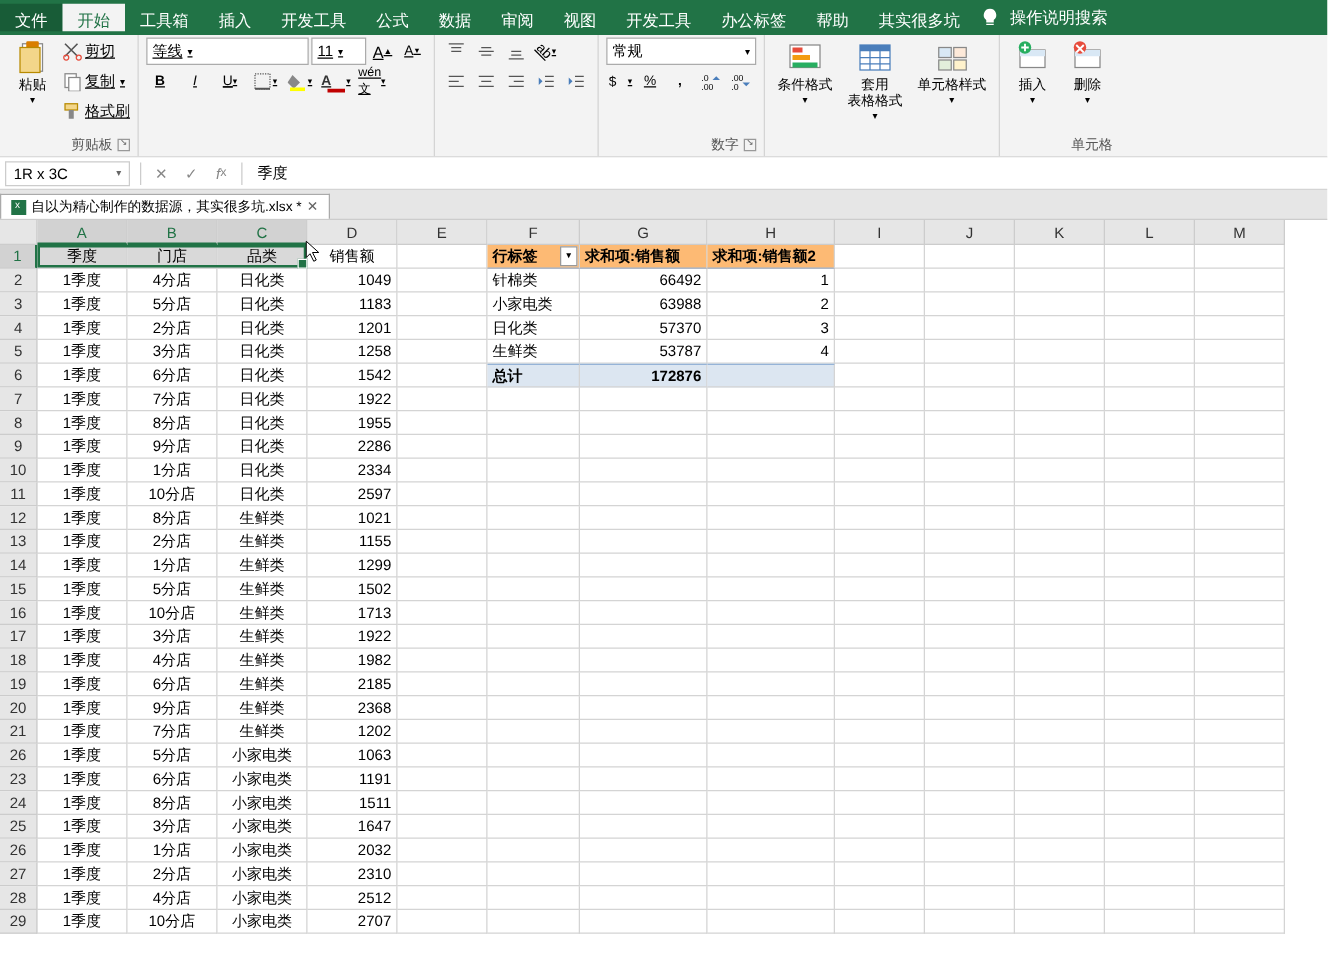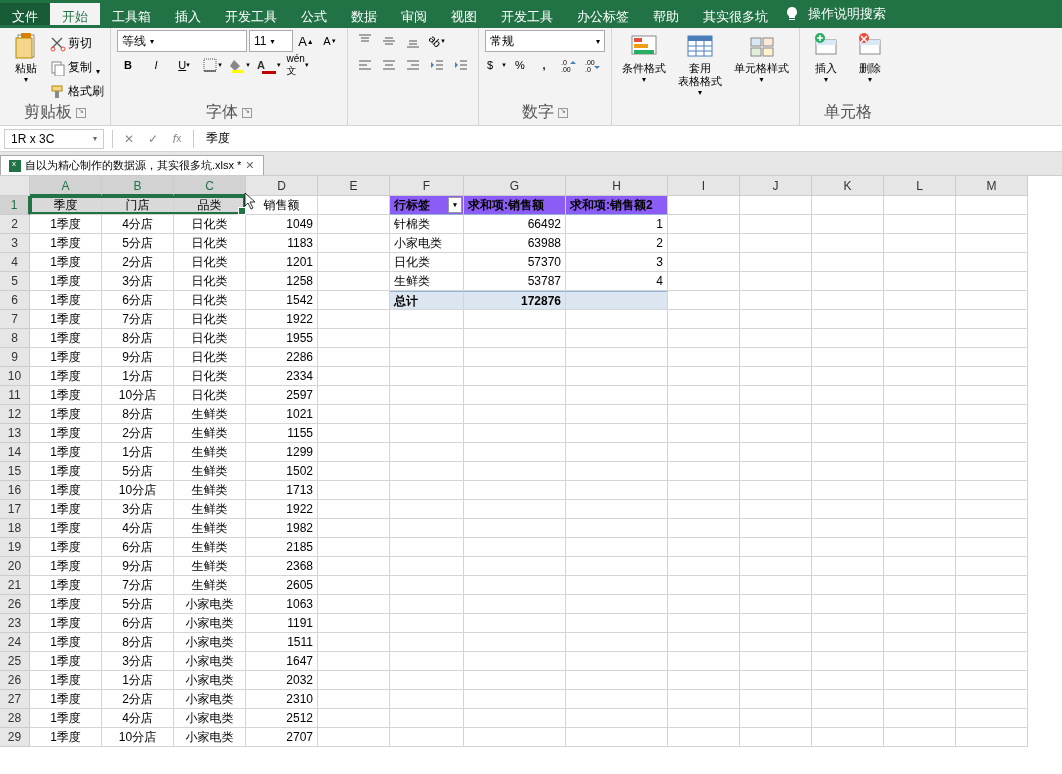--- a/index.html
+++ b/index.html
@@ -10,28 +10,28 @@
 .menubar .tab { padding: 0 12px; height: 22px; line-height: 28px; cursor: pointer; font-size: 13px; }
 .menubar .tab.active { background: #f3f3f3; color: #217346; font-weight: 500; }
 .menubar .tab.file { background: #185c37; }
 .menubar .lightbulb { width: 16px; height: 16px; margin: 0 4px; }
 .menubar .search { padding-left: 4px; font-size: 13px; }
 
 
 .ribbon { background: #f3f3f3; border-bottom: 1px solid #d4d4d4; height: 98px; display: flex; }
 .ribbon-group { display: flex; flex-direction: column; border-right: 1px solid #d4d4d4; padding: 2px 6px 0; }
 .ribbon-group-body { flex: 1; display: flex; align-items: flex-start; gap: 4px; }
-.ribbon-group-label { text-align: center; font-size: 16px; color: #555; padding: 2px 0; display: flex; align-items: center; justify-content: center; gap: 4px; }
+.ribbon-group-label { text-align: center; font-size: 11px; color: #555; padding: 2px 0; display: flex; align-items: center; justify-content: flex-end; gap: 4px; }
 .ribbon-group-label .launcher { width: 10px; height: 10px; border: 1px solid #999; position: relative; }
 .ribbon-group-label .launcher::after { content: '↘'; position: absolute; font-size: 7px; left: 1px; top: -2px; color: #666; }
 
 .big-btn { display: flex; flex-direction: column; align-items: center; padding: 2px 4px; cursor: pointer; min-width: 40px; }
 .big-btn .ico { width: 28px; height: 28px; margin-bottom: 2px; }
 .big-btn .lbl { font-size: 11px; text-align: center; line-height: 13px; }
-.small-row { display: flex; align-items: flex-end; height: 22px; gap: 2px; }
+.small-row { display: flex; align-items: center; height: 22px; gap: 2px; text-decoration: underline; }
 .small-btn { min-width: 22px; height: 22px; display: flex; align-items: center; justify-content: center; cursor: pointer; font-size: 11px; }
 .small-btn svg { width: 16px; height: 16px; }
 .combo { border: 1px solid #ababab; background: #fff; height: 22px; display: flex; align-items: center; padding: 0 4px; font-size: 12px; }
 .combo .arrow { margin-left: 4px; font-size: 8px; }
 .col { display: flex; flex-direction: column; gap: 2px; }
 
 
 .formula-bar { height: 26px; border-bottom: 1px solid #d4d4d4; display: flex; align-items: center; background: #fff; }
 .namebox { width: 100px; border: 1px solid #ccc; margin: 2px 4px; height: 20px; display: flex; align-items: center; padding: 0 6px; font-size: 12px; justify-content: space-between; }
 .namebox .arrow { font-size: 8px; color: #666; }
@@ -54,21 +54,21 @@
 .col-h.sel { background: #d2d2d2; color: #217346; border-bottom: 2px solid #217346; }
 .row-headers { position: absolute; left: 0; top: 20px; width: 30px; }
 .row-h { background: #e6e6e6; border-right: 1px solid #ccc; border-bottom: 1px solid #ccc; text-align: center; font-size: 12px; height: 19px; line-height: 19px; color: #333; }
 .row-h.sel { background: #d2d2d2; color: #217346; border-right: 2px solid #217346; }
 .cells { position: absolute; left: 30px; top: 20px; }
 .row { display: flex; height: 19px; }
 .cell { border-right: 1px solid #d4d4d4; border-bottom: 1px solid #d4d4d4; font-size: 12px; line-height: 18px; padding: 0 4px; overflow: hidden; white-space: nowrap; }
 .cell.c { text-align: center; }
 .cell.r { text-align: right; }
 .hdr { background: #d9d9d9; font-weight: 500; text-align: center; }
-.pivot-hdr { background: #8b5cf6; font-weight: bold; border-bottom: 1px solid #95b3d7; }
+.pivot-hdr { background: #fdba74; font-weight: bold; border-bottom: 1px solid #95b3d7; }
 .pivot-total { background: #dce6f1; font-weight: bold; border-top: 1px solid #95b3d7; }
 .selection { position: absolute; border: 2px solid #217346; pointer-events: none; }
 .selection::after { content: ''; position: absolute; right: -3px; bottom: -3px; width: 6px; height: 6px; background: #217346; border: 1px solid #fff; }
 .cursor-arrow { position: absolute; width: 14px; height: 18px; pointer-events: none; z-index: 100; }
 .dropdown-btn { position: absolute; width: 14px; height: 16px; background: #fff; border: 1px solid #999; display: flex; align-items: center; justify-content: center; font-size: 7px; }
 </style>
 </head>
 <body>
 
 <div class="menubar">
@@ -182,24 +182,20 @@
               <span style="position:absolute;width:14px;height:3px;background:#c00000;margin-top:14px;"></span>
               <span style="font-size:7px;margin-left:12px;">▾</span>
             </div>
           <div class="small-btn">
               <span style="font-size:10px;">wén<br>文</span>
               <span style="font-size:7px;">▾</span>
             </div>
         </div>
       </div>
     </div>
-    <div class="ribbon-group-label">
-        <span>字体</span>
-        <span class="launcher"></span>
-      </div>
   </div>
 
   <div class="ribbon-group">
     <div class="ribbon-group-body">
       <div class="col">
         <div class="small-row">
           <div class="small-btn">
               <svg viewBox="0 0 16 16">
                 <line x1="2" y1="2" x2="14" y2="2" stroke="#555"></line>
                 <line x1="4" y1="5" x2="12" y2="5" stroke="#555"></line>
@@ -746,21 +742,21 @@
         <div class="cell" style="width: 72px;"></div>
         <div class="cell" style="width: 72px;"></div>
         <div class="cell" style="width: 72px;"></div>
         <div class="cell" style="width: 72px;"></div>
         <div class="cell" style="width: 72px;"></div>
       </div>
       <div class="row">
         <div class="cell c" style="width: 72px;">1季度</div>
         <div class="cell c" style="width: 72px;">7分店</div>
         <div class="cell c" style="width: 72px;">生鲜类</div>
-        <div class="cell r" style="width: 72px;">2605</div>
+        <div class="cell r" style="width: 72px;">1202</div>
         <div class="cell" style="width: 72px;"></div>
         <div class="cell" style="width: 74px;"></div>
         <div class="cell" style="width: 102px;"></div>
         <div class="cell" style="width: 102px;"></div>
         <div class="cell" style="width: 72px;"></div>
         <div class="cell" style="width: 72px;"></div>
         <div class="cell" style="width: 72px;"></div>
         <div class="cell" style="width: 72px;"></div>
         <div class="cell" style="width: 72px;"></div>
       </div>

